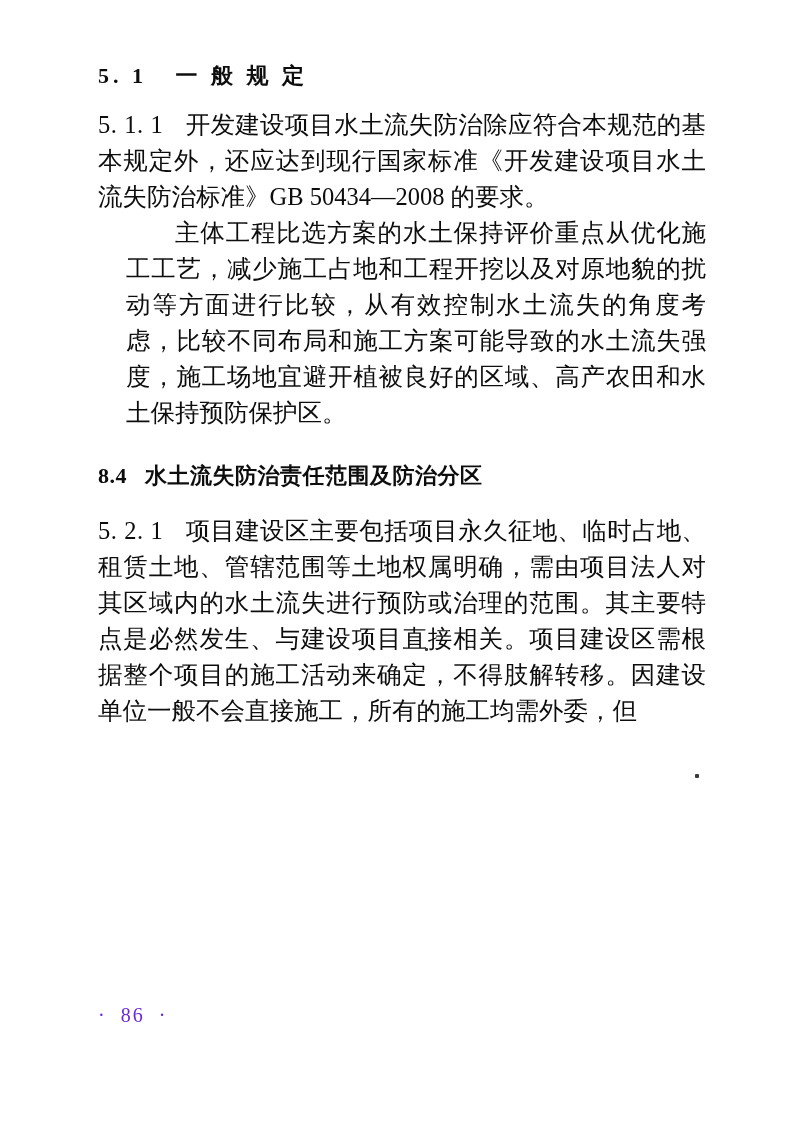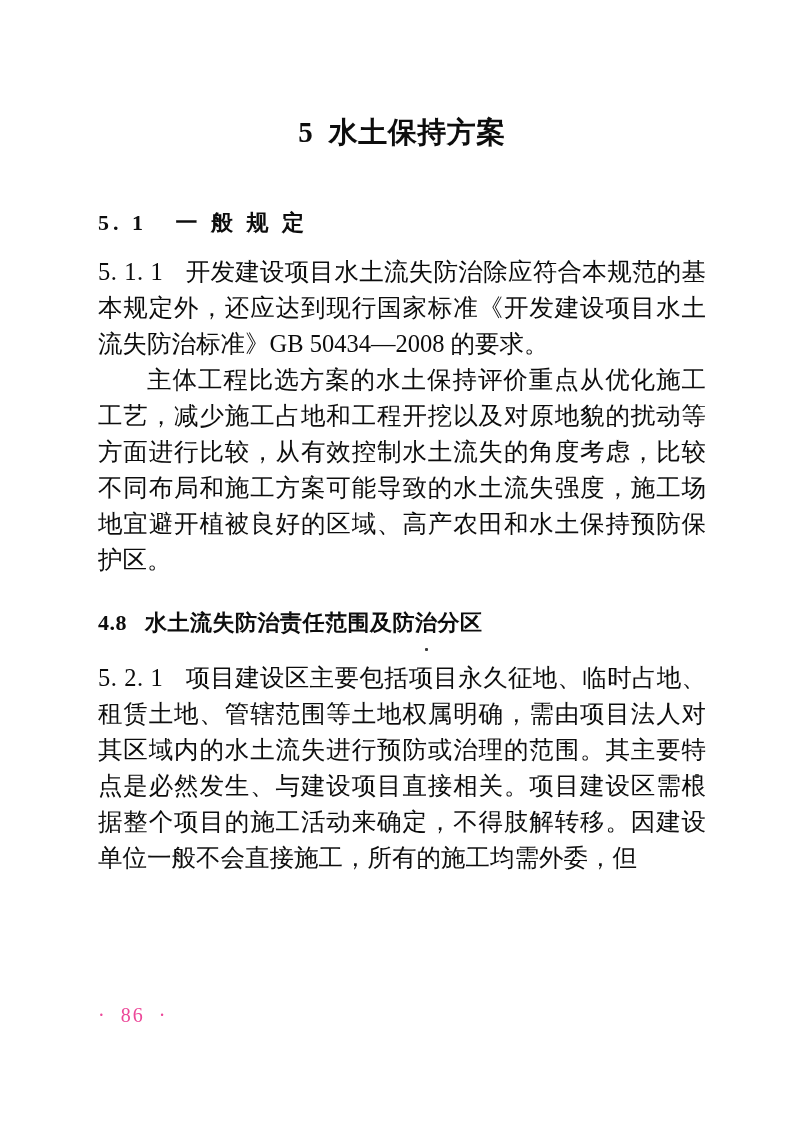--- a/index.html
+++ b/index.html
@@ -72,20 +72,21 @@
     letter-spacing: 0;
     word-break: break-all;
   }
 
   .para.first {
     padding-top: 20px;
   }
 
   .para.indent {
     text-indent: 49px;
+    margin-left: 28px;
   }
 
   .para.gap {
     padding-top: 0px;
   }
 
   .label {
     font-weight: normal;
     letter-spacing: 0.5px;
   }
@@ -100,54 +101,53 @@
   .spacer-after-56 { height: 26px; }
 
   
   .page-number {
     position: absolute;
     left: 98px;
     top: 1004px;
     width: 608px;
     font-size: 20px;
     letter-spacing: 2px;
-    color: #ec4899;
+    color: #6d28d9;
     white-space: pre;
   }
 
   
   .artifact {
     position: absolute;
     background: #3a3a3a;
     border-radius: 1px;
   }
   .artifact.dot-a { left: 695px; top: 774px; width: 4px; height: 4px; }
   .artifact.dot-b { left: 425px; top: 648px; width: 3px; height: 3px; }
 </style>
 </head>
 <body>
 
 <div class="page">
 
   <div class="content">
 
-    <h1 class="chapter-title">5  水土保持方案</h1>
 
     <h2 class="section-title spaced">5. 1   一 般 规 定</h2>
 
     <p class="para first">
       <span class="label">5. 1. 1</span><span class="label-gap"></span><span>开发建设项目水土流失防治除应符合本规范的基本规定外，还应达到现行国家标准《开发建设项目水土流失防治标准》GB 50434—2008 的要求。</span>
     </p>
 
 
     <p class="para indent">主体工程比选方案的水土保持评价重点从优化施工工艺，减少施工占地和工程开挖以及对原地貌的扰动等方面进行比较，从有效控制水土流失的角度考虑，比较不同布局和施工方案可能导致的水土流失强度，施工场地宜避开植被良好的区域、高产农田和水土保持预防保护区。</p>
 
     <div class="spacer-before-56"></div>
 
-    <h2 class="section-title tight">4.8   水土流失防治责任范围及防治分区</h2>
+    <h2 class="section-title tight">8.4   水土流失防治责任范围及防治分区</h2>
 
     <div class="spacer-after-56"></div>
 
     <p class="para">
       <span class="label">5. 2. 1</span><span class="label-gap"></span><span>项目建设区主要包括项目永久征地、临时占地、租赁土地、管辖范围等土地权属明确，需由项目法人对其区域内的水土流失进行预防或治理的范围。其主要特点是必然发生、与建设项目直接相关。项目建设区需根据整个项目的施工活动来确定，不得肢解转移。因建设单位一般不会直接施工，所有的施工均需外委，但</span>
     </p>
 
   </div>
 
   <div class="page-number">·  86  ·</div>

